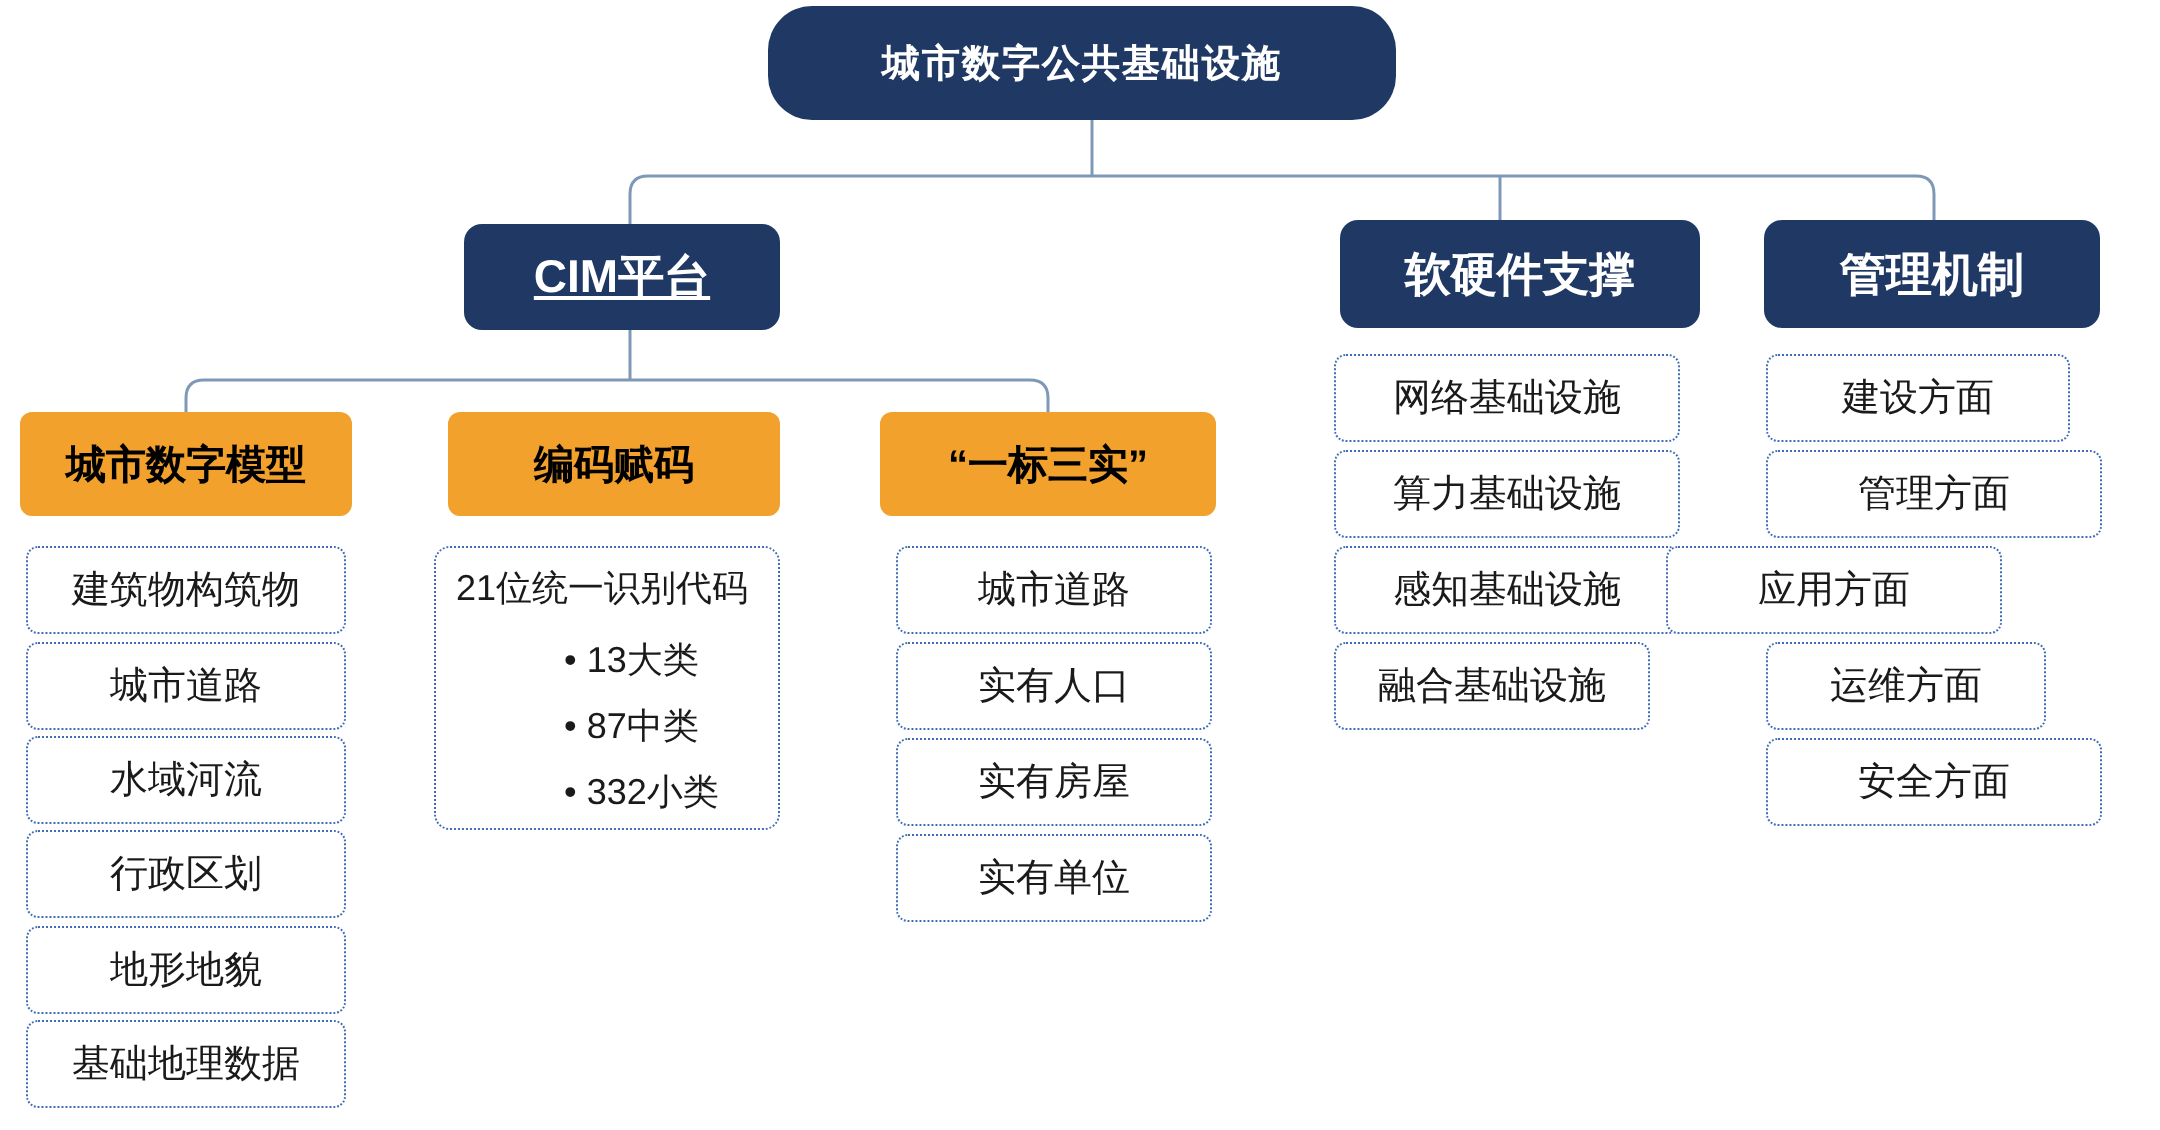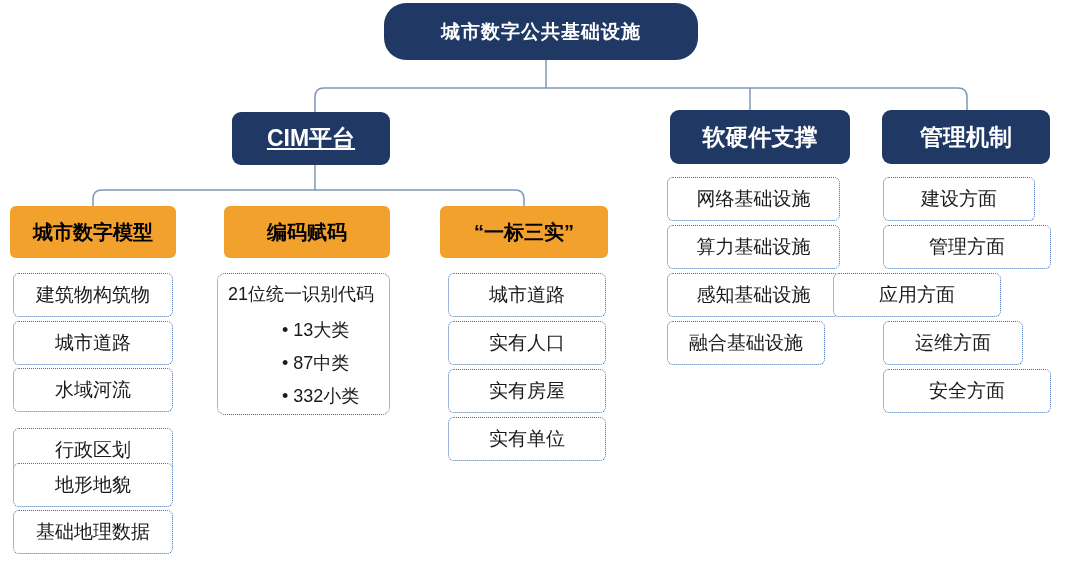--- a/index.html
+++ b/index.html
@@ -41,21 +41,21 @@
   <div class="box navy lvl2" style="left:670px;top:110px;width:180px;height:54px;">软硬件支撑</div>
   <div class="box navy lvl2" style="left:882px;top:110px;width:168px;height:54px;">管理机制</div>
 
   <div class="box orange" style="left:10px;top:206px;width:166px;height:52px;">城市数字模型</div>
   <div class="box orange" style="left:224px;top:206px;width:166px;height:52px;">编码赋码</div>
   <div class="box orange" style="left:440px;top:206px;width:168px;height:52px;">“一标三实”</div>
 
   <div class="box dotted" style="left:13px;top:273px;width:160px;height:44px;">建筑物构筑物</div>
   <div class="box dotted" style="left:13px;top:321px;width:160px;height:44px;">城市道路</div>
   <div class="box dotted" style="left:13px;top:368px;width:160px;height:44px;">水域河流</div>
-  <div class="box dotted" style="left:13px;top:428px;width:160px;height:44px;">行政区划</div>
+  <div class="box dotted" style="left:13px;top:415px;width:160px;height:44px;">行政区划</div>
   <div class="box dotted" style="left:13px;top:463px;width:160px;height:44px;">地形地貌</div>
   <div class="box dotted" style="left:13px;top:510px;width:160px;height:44px;">基础地理数据</div>
 
   <div class="box panel" style="left:217px;top:273px;width:173px;height:142px;display:flex;">
     <div class="panel-title">21位统一识别代码</div>
     <div class="bullet-list">
       <div class="bullet-item">13大类</div>
       <div class="bullet-item">87中类</div>
       <div class="bullet-item">332小类</div>
     </div>

